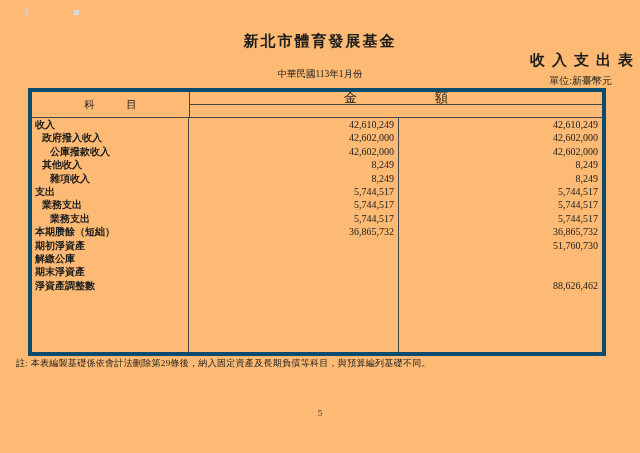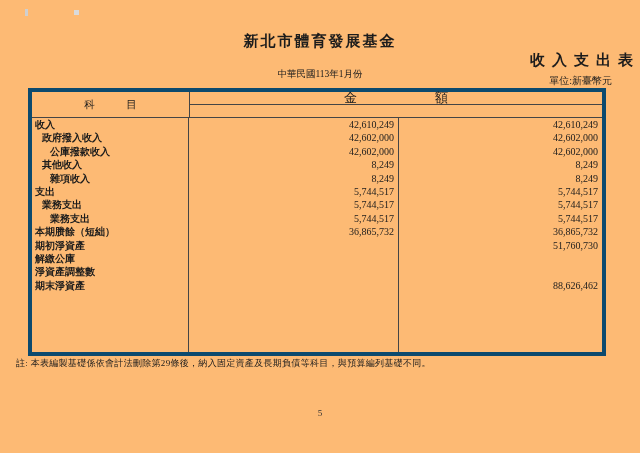--- a/index.html
+++ b/index.html
@@ -68,22 +68,22 @@
           <div class="cell label indent-1">政府撥入收入</div>
           <div class="cell label indent-2">公庫撥款收入</div>
           <div class="cell label indent-1">其他收入</div>
           <div class="cell label indent-2">雜項收入</div>
           <div class="cell label indent-0">支出</div>
           <div class="cell label indent-1">業務支出</div>
           <div class="cell label indent-2">業務支出</div>
           <div class="cell label indent-0">本期賸餘（短絀）</div>
           <div class="cell label indent-0">期初淨資產</div>
           <div class="cell label indent-0">解繳公庫</div>
+          <div class="cell label indent-0">期末淨資產</div>
           <div class="cell label indent-0">淨資產調整數</div>
-          <div class="cell label indent-0">期末淨資產</div>
         </div>
       <div class="col-current">
           <div class="cell num">42,610,249</div>
           <div class="cell num">42,602,000</div>
           <div class="cell num">42,602,000</div>
           <div class="cell num">8,249</div>
           <div class="cell num">8,249</div>
           <div class="cell num">5,744,517</div>
           <div class="cell num">5,744,517</div>
           <div class="cell num">5,744,517</div>

